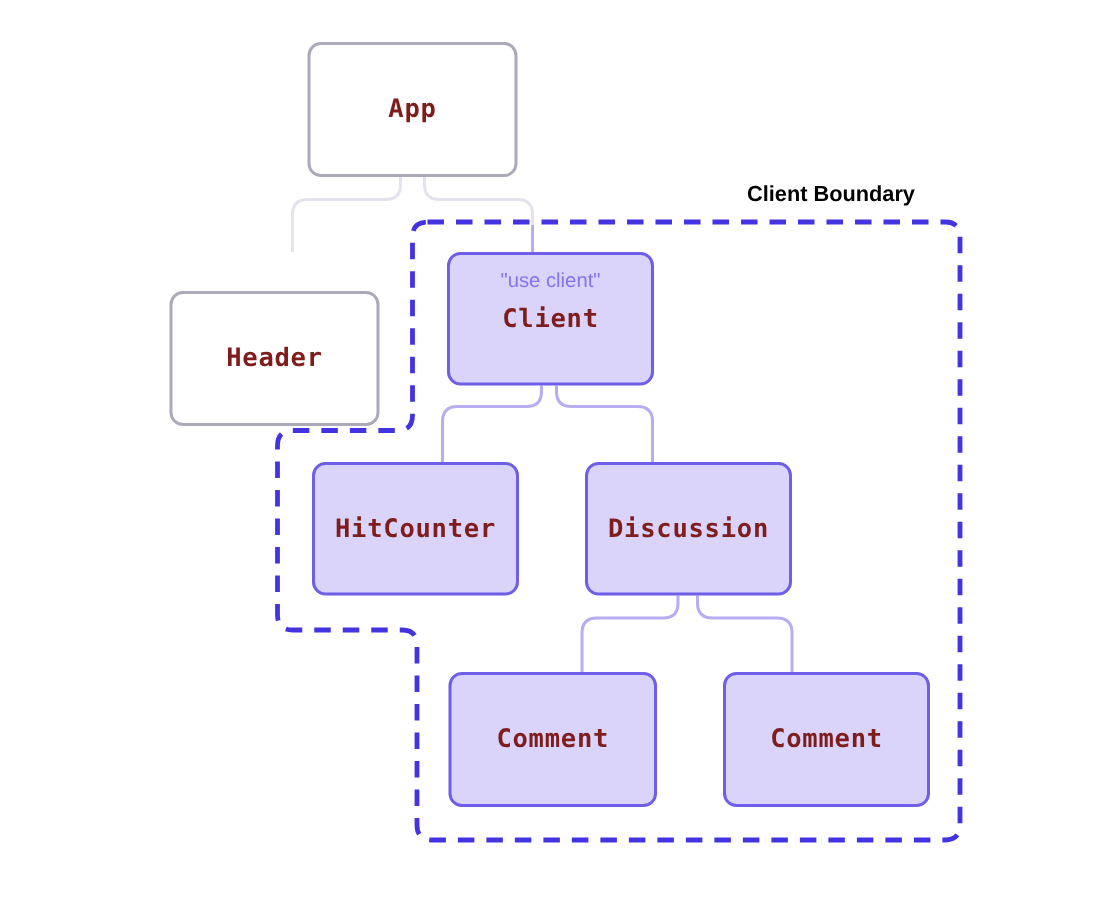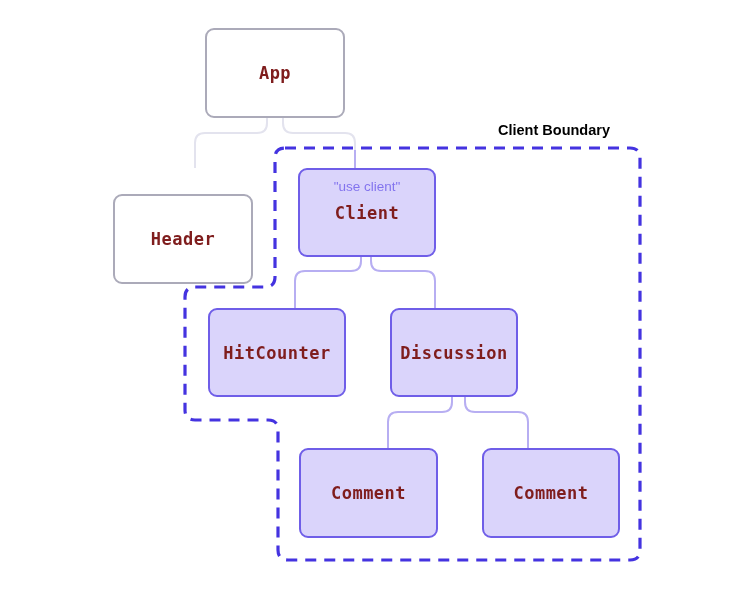--- a/index.html
+++ b/index.html
@@ -62,21 +62,21 @@
     font-weight: 700;
     font-size: 14.5px;
     color: #000000;
     white-space: nowrap;
   }
   
   .node-app        { left: 205px; top: 28px;  width: 140px; height: 90px; }
   .node-header     { left: 113px; top: 168px; width: 140px; height: 90px; margin-top: 26px; }
   .node-article    { left: 298px; top: 168px; width: 138px; height: 89px; }
   .node-hitcounter { left: 208px; top: 308px; width: 138px; height: 89px; }
-  .node-discussion { left: 390px; top: 308px; width: 128px; height: 89px; }
+  .node-discussion { left: 390px; top: 308px; width: 138px; height: 89px; }
   .node-comment1   { left: 299px; top: 448px; width: 139px; height: 90px; }
   .node-comment2   { left: 482px; top: 448px; width: 138px; height: 90px; }
 </style>
 </head>
 <body>
 
 <div class="canvas">
 
   <svg class="edges-svg" width="745" height="604" viewBox="0 0 745 604" fill="none">
 

